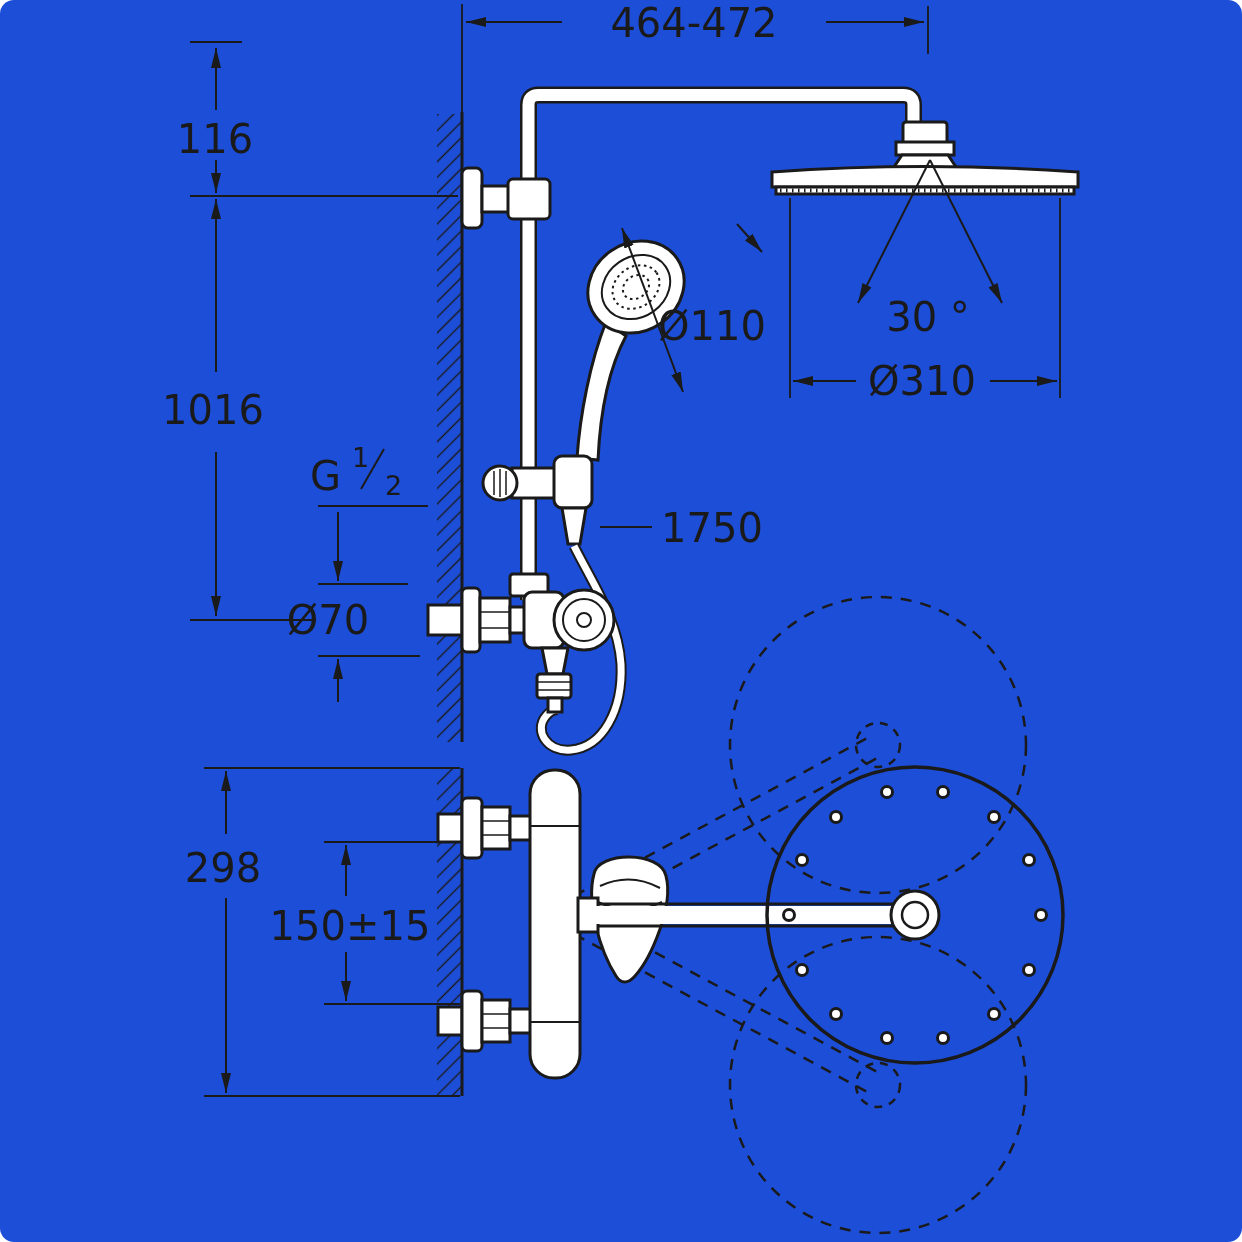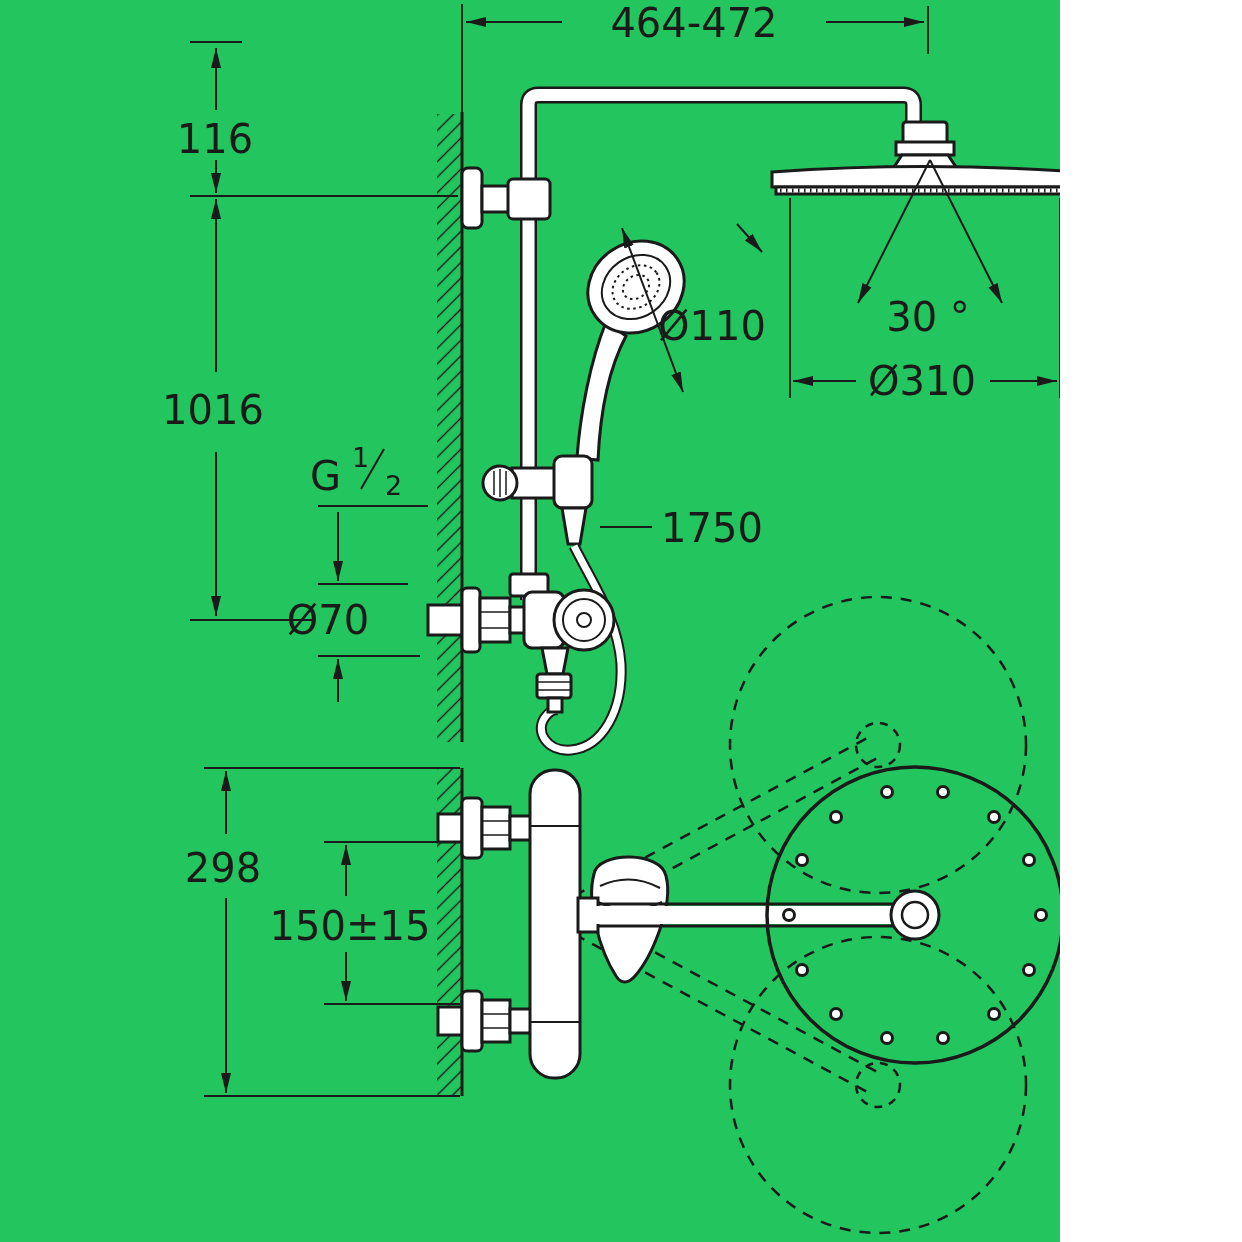--- a/index.html
+++ b/index.html
@@ -1,16 +1,16 @@
 <!DOCTYPE html>
 <html><head>
 <meta charset="utf-8">
 <style>
   html,body{margin:0;padding:0;background:#ffffff;}
-  .stage{width:1060px;height:1242px;background:#22c55e;position:relative;overflow:hidden;}
+  .stage{width:1242px;height:1242px;background:#1d4ed8;position:relative;overflow:hidden;border-radius:14px;}
   svg{display:block;}
   svg text{font-family:"DejaVu Sans","Liberation Sans",sans-serif;fill:#1a1a1a;}
   .dim{font-size:40px;}
   .dim-small{font-size:27px;}
   .ln{stroke:#1a1a1a;fill:none;}
   .w3{stroke-width:3;}
   .w2{stroke-width:2;}
   .thin{stroke-width:1.8;}
   .dash{stroke-dasharray:11 9;}
   .part{fill:#ffffff;stroke:#1a1a1a;stroke-width:3;}

